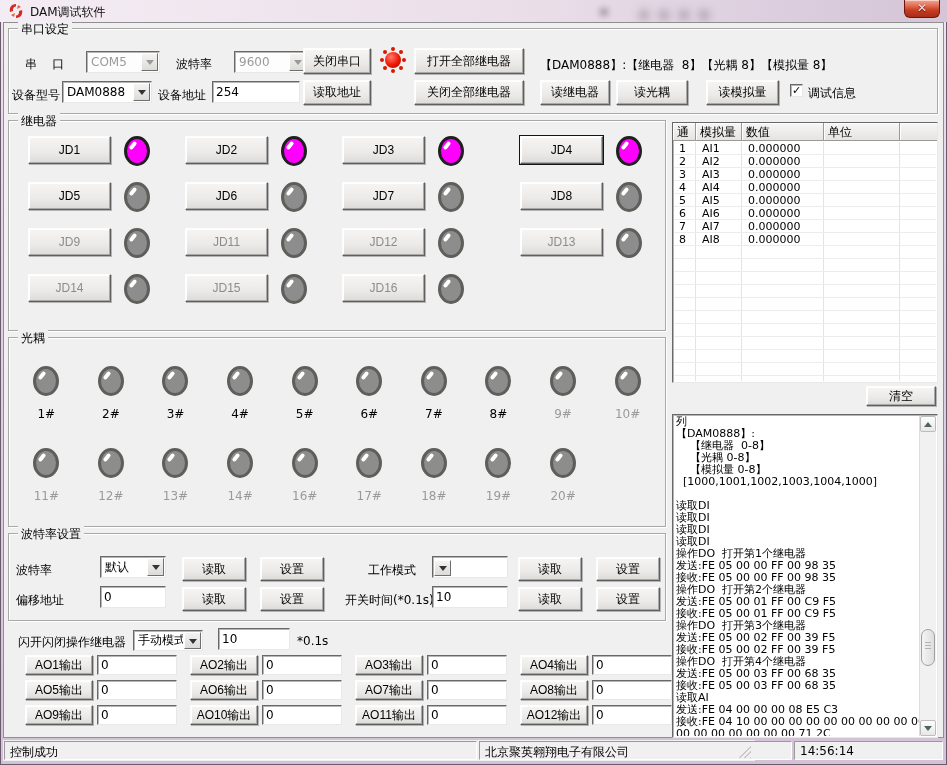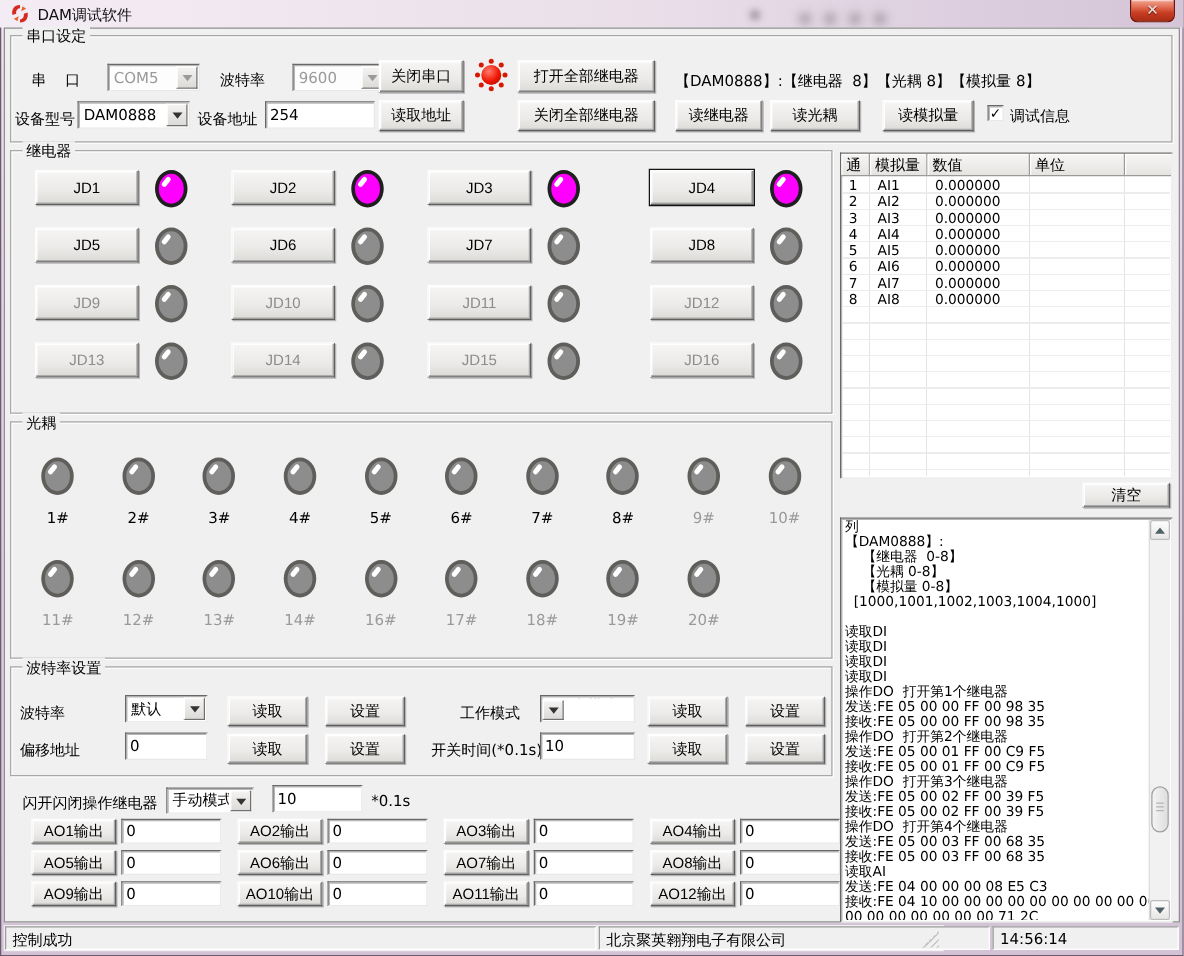--- a/index.html
+++ b/index.html
@@ -211,24 +211,20 @@
     <div class="relay-cell">
         <button class="btn relay-btn">JD7</button>
         <span class="led"></span>
       </div>
     <div class="relay-cell">
         <button class="btn relay-btn">JD8</button>
         <span class="led"></span>
       </div>
     <div class="relay-cell">
         <button class="btn relay-btn dim">JD9</button>
-        <span class="led"></span>
-      </div>
-    <div class="relay-cell">
-        <button class="btn relay-btn dim">JD10</button>
         <span class="led"></span>
       </div>
     <div class="relay-cell">
         <button class="btn relay-btn dim">JD11</button>
         <span class="led"></span>
       </div>
     <div class="relay-cell">
         <button class="btn relay-btn dim">JD12</button>
         <span class="led"></span>
       </div>

